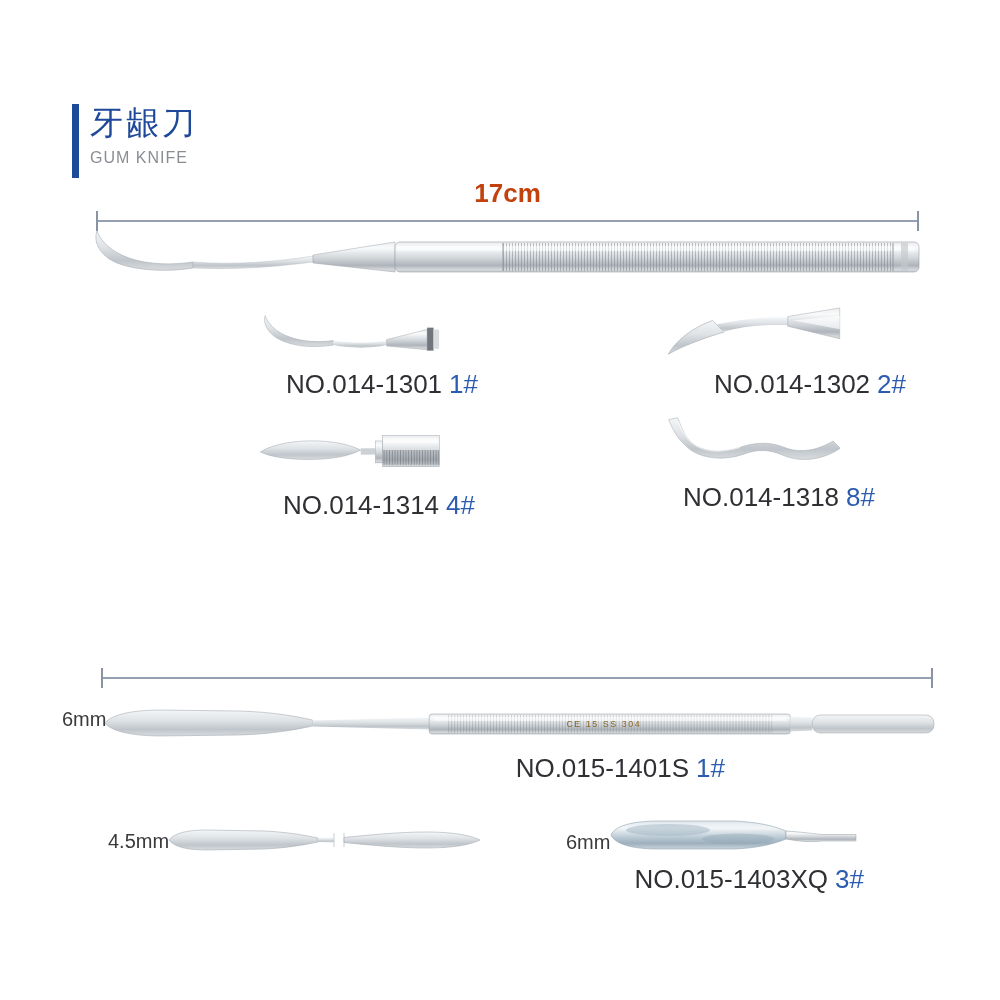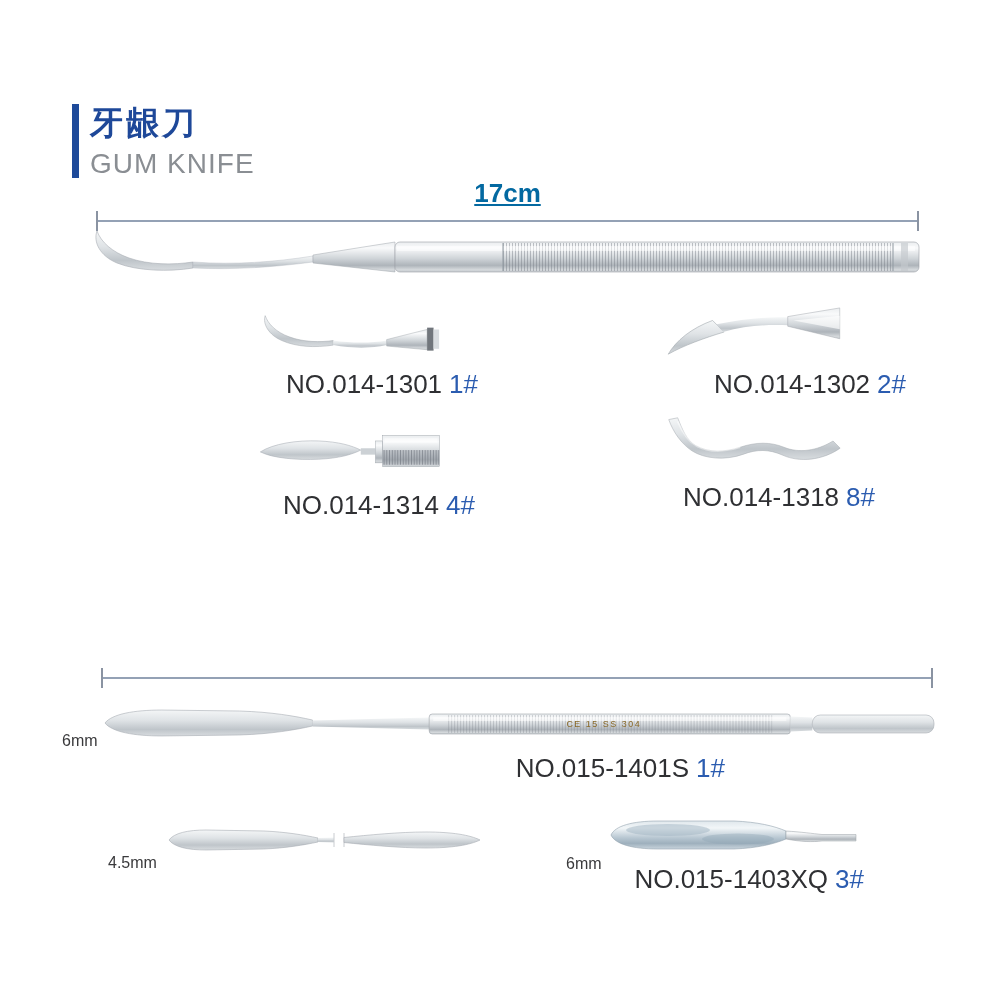--- a/index.html
+++ b/index.html
@@ -3,38 +3,38 @@
 <meta charset="utf-8">
 <style>
   * { margin:0; padding:0; box-sizing:border-box; }
   html,body { background:#ffffff; }
   body { font-family:"Liberation Sans", sans-serif; }
   .page { position:relative; width:1000px; height:1000px; background:#ffffff; overflow:hidden; margin:0 auto; }
 
   
   .section-header { position:absolute; display:flex; align-items:stretch; }
   .accent-bar { width:7px; background:#1e4a9a; margin-right:11px; }
-  .title-cn { font-size:33px; font-weight:bold; color:#1e4899; letter-spacing:3px; line-height:1.15; }
-  .title-en { font-size:28px; color:#8a8e93; letter-spacing:1px; margin-top:8px; line-height:1; }
+  .title-cn { font-size:33px; font-weight:normal; color:#1e4899; letter-spacing:3px; line-height:1.15; }
+  .title-en { font-size:16px; color:#8a8e93; letter-spacing:1px; margin-top:8px; line-height:1; }
 
   
   .dim { position:absolute; }
-  .dim-label { text-align:center; font-size:26px; font-weight:bold; color:#0369a1; line-height:1;text-decoration:underline; }
+  .dim-label { text-align:center; font-size:26px; font-weight:bold; color:#c2410c; line-height:1; }
   .dim-rule { position:relative; height:20px; margin-top:5px; }
   .dim-rule .rule { position:absolute; left:0; right:0; top:9px; border-top:2px solid #94a1b5; }
   .dim-rule .tick { position:absolute; top:0; bottom:0; width:2px; background:#8a93a2; }
   .dim-rule .tick.left { left:0; } .dim-rule .tick.right { right:0; }
 
   .abs { position:absolute; }
   svg { display:block; }
 
   
   .prod-label { position:absolute; font-size:26px; color:#2f3033; text-align:right; white-space:nowrap; line-height:1; }
   .prod-label .size { color:#2b5cb0; margin-left:7px; }
-  .mm-label { position:absolute; font-size:16px; color:#3a3a3c; line-height:1;margin-top:24px; }
+  .mm-label { position:absolute; font-size:20px; color:#3a3a3c; line-height:1; }
 </style>
 </head>
 <body>
 
 <svg width="0" height="0" style="position:absolute" aria-hidden="true">
   <defs>
     <linearGradient id="metalV" x1="0" y1="0" x2="0" y2="1">
       <stop offset="0" stop-color="#eaedef"></stop>
       <stop offset="0.2" stop-color="#f9fafb"></stop>
       <stop offset="0.55" stop-color="#cfd4d8"></stop>

